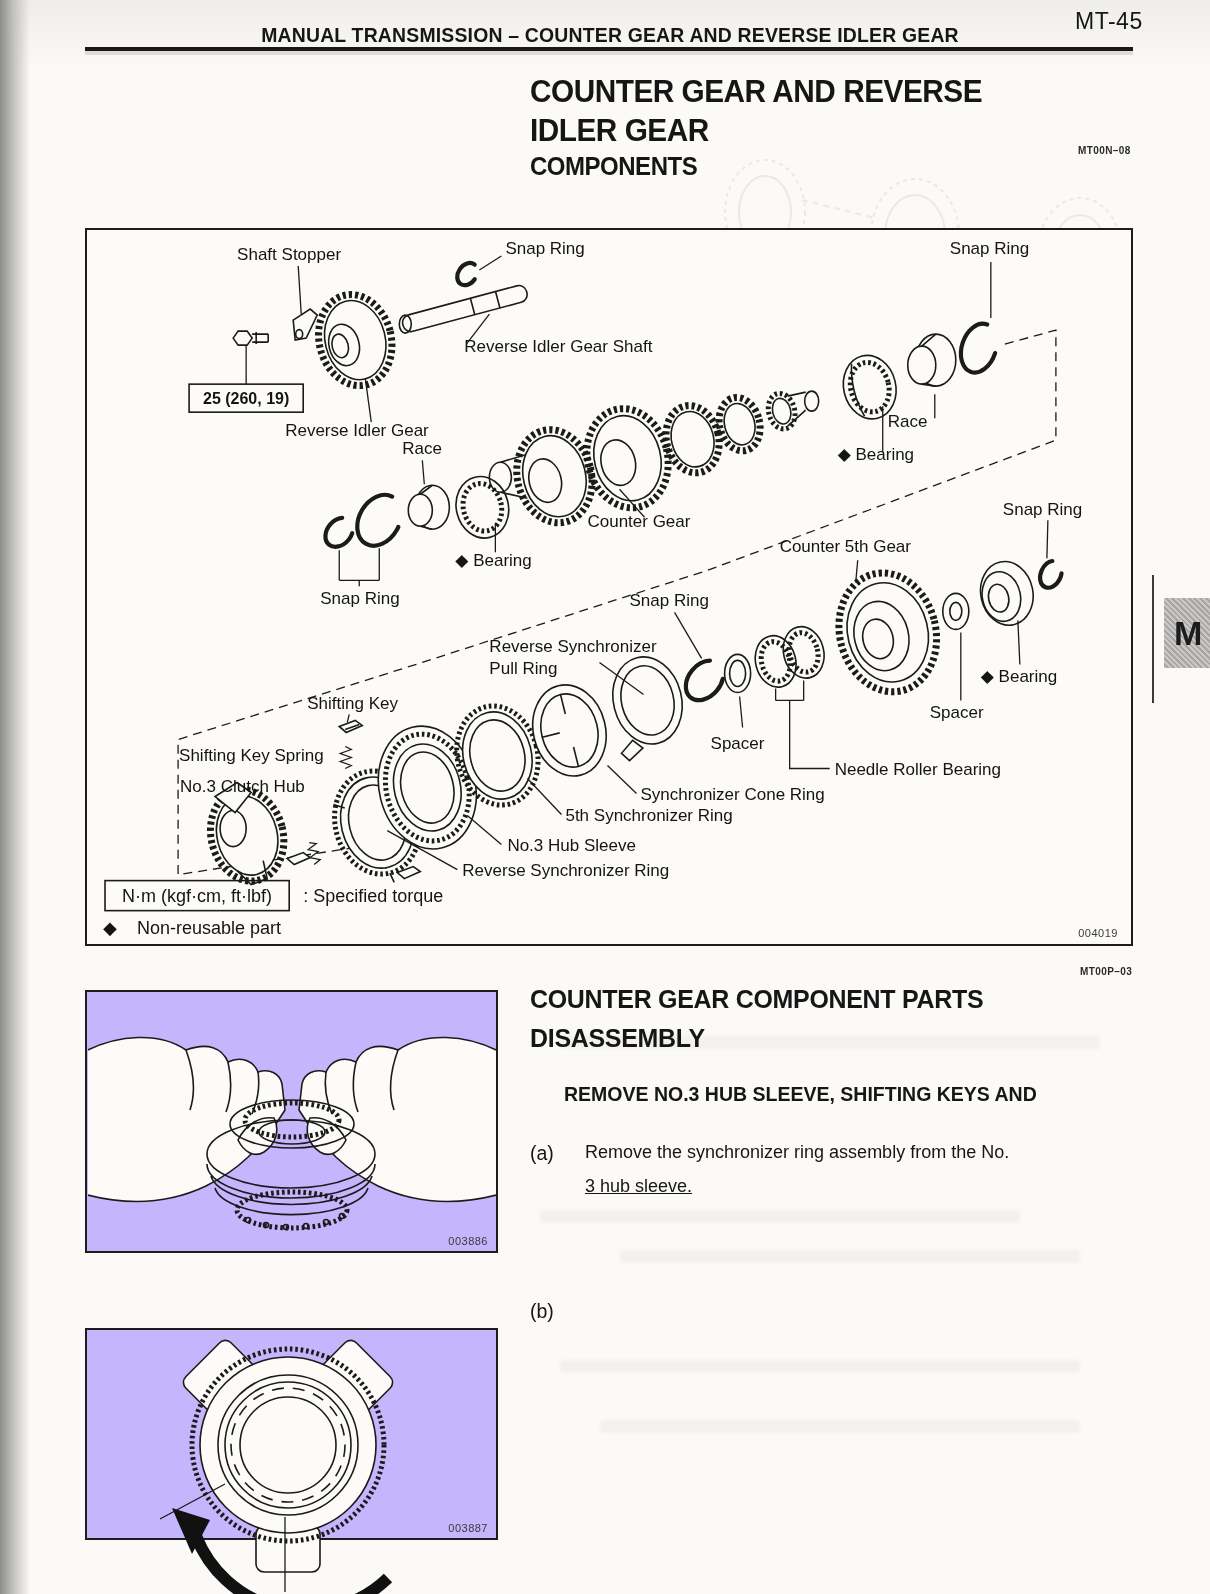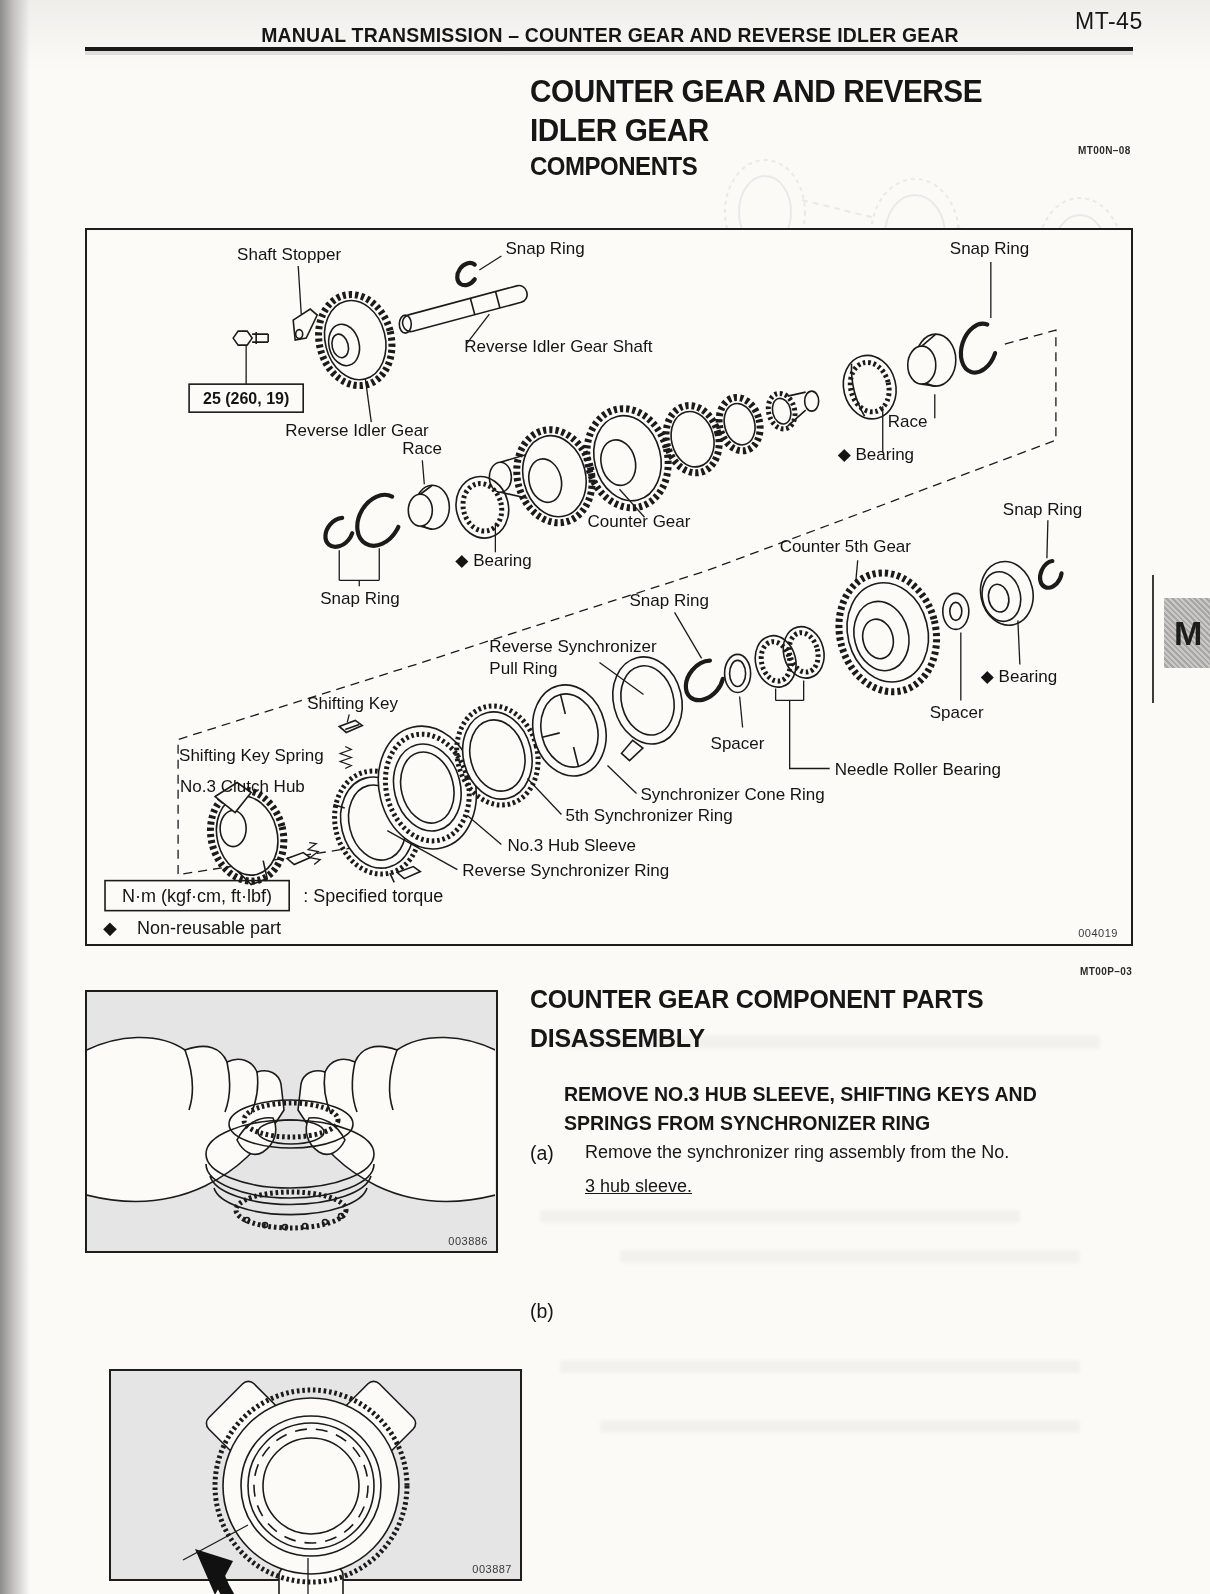--- a/index.html
+++ b/index.html
@@ -17,22 +17,22 @@
   .title{position:absolute;left:530px;font-weight:bold;letter-spacing:-.5px;
         transform:scaleX(.96);transform-origin:left;white-space:nowrap;}
   #title1{top:74px;font-size:31px;}
   #title2{top:113px;font-size:31px;}
   #subtitle{top:152px;font-size:25px;}
   .code{position:absolute;font-size:10px;font-weight:bold;color:#2a2a2a;letter-spacing:.4px;}
   #code1{top:145px;left:1078px;} #code2{top:966px;left:1080px;}
   .diagram-box{position:absolute;left:85px;top:228px;width:1048px;height:718px;
         border:2.5px solid #1d1d1d;background:#fcfbf8;box-sizing:border-box;}
   .photo{position:absolute;left:85px;width:413px;border:2.5px solid #1d1d1d;
-        background:#e5e5e5;box-sizing:border-box;}
-  #photo1{top:990px;height:263px;} #photo2{top:1369px;height:212px;margin-left:24px;}
+        background:#c4b5fd;box-sizing:border-box;text-align:center;}
+  #photo1{top:990px;height:263px;} #photo2{top:1328px;height:212px;}
   .fignum{position:absolute;right:8px;bottom:4px;font-size:11px;color:#3a3a3a;letter-spacing:.5px;}
   .s2title{position:absolute;left:530px;font-size:26px;font-weight:bold;letter-spacing:-.3px;
         transform:scaleX(.96);transform-origin:left;white-space:nowrap;}
   #s2t1{top:984px;} #s2t2{top:1023px;}
   .subhead{position:absolute;left:564px;font-size:19.5px;font-weight:bold;white-space:nowrap;}
   #sh1{top:1083px;} #sh2{top:1112px;}
   .stepid{position:absolute;left:530px;font-size:19.5px;}
   .stepline{position:absolute;left:585px;font-size:18px;white-space:nowrap;}
   #sa_id{top:1142px;} #sa_l1{top:1142px;} #sa_l2{top:1176px;text-decoration:underline;}
   #sb_id{top:1300px;} #sb_l1{top:1300px;}
@@ -387,21 +387,20 @@
       <polygon points="84,178 122,190 104,224" fill="#111"></polygon>
       <path class="leader" d="M197 187 V262 M137 154 L72 189"></path>
     </svg>
     <div class="fignum">003887</div>
   </div>
 
   <div class="code" id="code2">MT00P–03</div>
   <div class="s2title" id="s2t1">COUNTER GEAR COMPONENT PARTS</div>
   <div class="s2title" id="s2t2">DISASSEMBLY</div>
   <div class="subhead" id="sh1">REMOVE NO.3 HUB SLEEVE, SHIFTING KEYS AND</div>
-  <div class="subhead" id="sh2">SPRINGS FROM SYNCHRONIZER RING</div>
 
   <div class="stepid" id="sa_id">(a)</div>
   <div class="stepline" id="sa_l1">Remove the synchronizer ring assembly from the No.</div>
   <div class="stepline" id="sa_l2">3 hub sleeve.</div>
 
   <div class="stepid" id="sb_id">(b)</div>
 
   <div class="tabline"></div>
   <div class="tab">
     <span>M</span>

